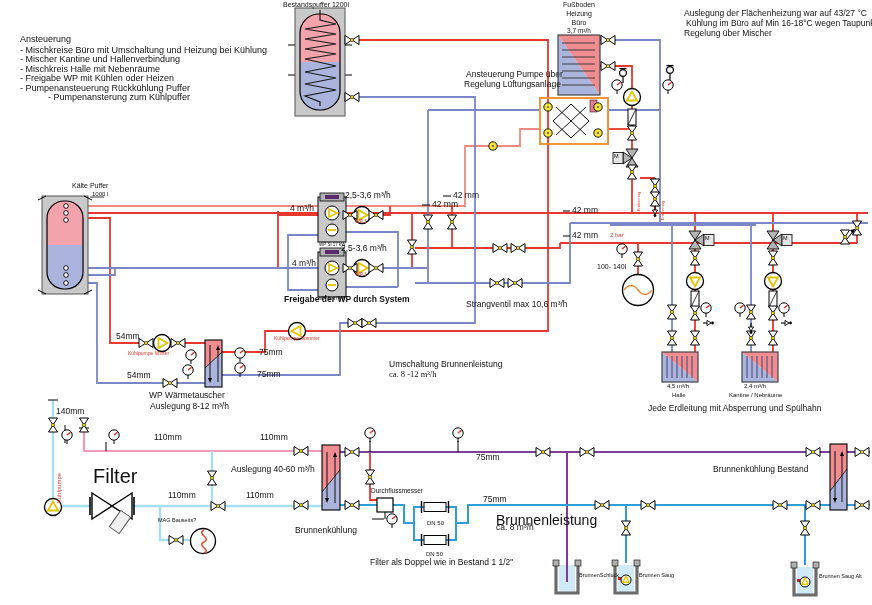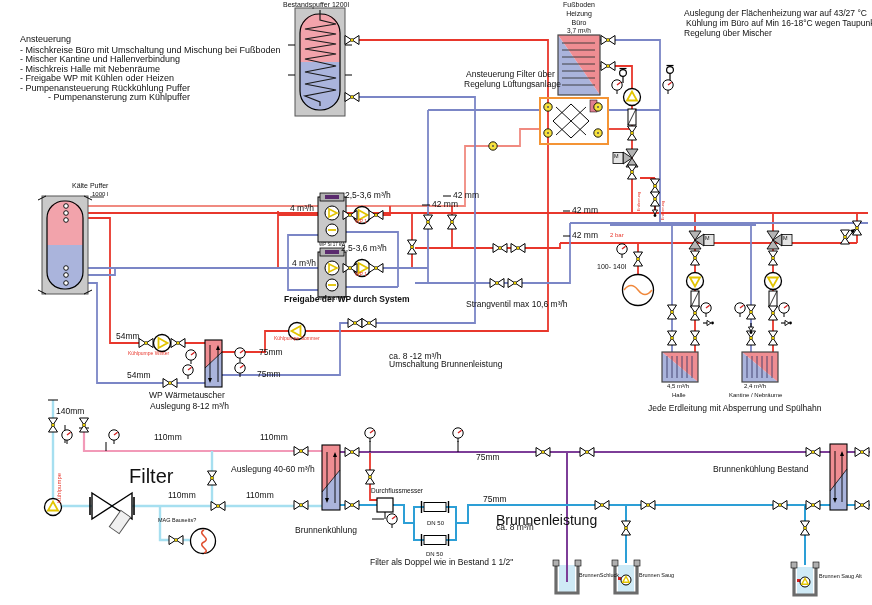--- a/index.html
+++ b/index.html
@@ -449,35 +449,35 @@
   <g>
     <use href="#drain" transform="translate(703,323) rotate(-90)"></use>
     <use href="#drain" transform="translate(781,323) rotate(-90)"></use>
     <use href="#drain" transform="translate(751,323)"></use>
     <use href="#drain" transform="translate(655,206)"></use>
   </g>
 </svg>
 
 <div id="labels">
       <div class="lbl" style="left: 20px; top: 35px; font-size: 9px;">Ansteuerung</div>
-      <div class="lbl" style="left: 20px; top: 45.5px; font-size: 9px;">- Mischkreise Büro mit Umschaltung und Mischung bei Fußboden</div>
+      <div class="lbl" style="left: 20px; top: 45.5px; font-size: 9px;">- Mischkreise Büro mit Umschaltung und Heizung bei Kühlung</div>
       <div class="lbl" style="left: 20px; top: 55px; font-size: 9px;">- Mischer Kantine und Hallenverbindung</div>
       <div class="lbl" style="left: 20px; top: 64.5px; font-size: 9px;">- Mischkreis Halle mit Nebenräume</div>
       <div class="lbl" style="left: 20px; top: 74px; font-size: 9px;">- Freigabe WP mit Kühlen oder Heizen</div>
       <div class="lbl" style="left: 20px; top: 83.5px; font-size: 9px;">- Pumpenansteuerung Rückkühlung Puffer</div>
       <div class="lbl" style="left: 20px; top: 93px; font-size: 9px; margin-left: 28px;">- Pumpenansterung zum Kühlpuffer</div>
       <div class="lbl" style="left: 283px; top: 1px; font-size: 7px;">Bestandspuffer 1200l</div>
       <div class="lbl" style="left: 579px; top: 1px; font-size: 7px; transform: translateX(-50%);">Fußboden</div>
       <div class="lbl" style="left: 579px; top: 10px; font-size: 7px; transform: translateX(-50%);">Heizung</div>
       <div class="lbl" style="left: 579px; top: 19px; font-size: 7px; transform: translateX(-50%);">Büro</div>
       <div class="lbl" style="left: 579px; top: 28px; font-size: 6.5px; transform: translateX(-50%);">3,7 m³/h</div>
       <div class="lbl" style="left: 684px; top: 9px; font-size: 8.5px;">Auslegung der Flächenheizung war auf 43/27 °C</div>
       <div class="lbl" style="left: 686px; top: 19px; font-size: 8.5px;">Kühlung im Büro auf Min 16-18°C wegen Taupunkt</div>
       <div class="lbl" style="left: 684px; top: 29px; font-size: 8.5px;">Regelung über Mischer</div>
-      <div class="lbl" style="left: 466px; top: 70px; font-size: 8.5px;">Ansteuerung Filter über</div>
+      <div class="lbl" style="left: 466px; top: 70px; font-size: 8.5px;">Ansteuerung Pumpe über</div>
       <div class="lbl" style="left: 464px; top: 80px; font-size: 8.5px;">Regelung Lüftungsanlage</div>
       <div class="lbl" style="left: 72px; top: 182px; font-size: 7px;">Kälte Puffer</div>
       <div class="lbl" style="left: 92px; top: 191px; font-size: 6px;">1000 l</div>
       <div class="lbl" style="left: 290px; top: 204px; font-size: 8.5px;">4 m³/h</div>
       <div class="lbl" style="left: 345px; top: 191px; font-size: 8.5px;">2,5-3,6 m³/h</div>
       <div class="lbl" style="left: 355px; top: 219px; font-size: 5px; color: rgb(232, 55, 44);">WP 1</div>
       <div class="lbl" style="left: 319px; top: 243px; font-size: 4.5px;">WP Si 17 kW</div>
       <div class="lbl" style="left: 292px; top: 259px; font-size: 8.5px;">4 m³/h</div>
       <div class="lbl" style="left: 341px; top: 244px; font-size: 8.5px;">2,5-3,6 m³/h</div>
       <div class="lbl" style="left: 355px; top: 272px; font-size: 5px; color: rgb(232, 55, 44);">WP 1</div>
@@ -492,29 +492,29 @@
       <div class="lbl" style="left: 597px; top: 263px; font-size: 7px;">100- 140l</div>
       <div class="lbl" style="left: 116px; top: 332px; font-size: 8.5px;">54mm</div>
       <div class="lbl" style="left: 128px; top: 351px; font-size: 5px; color: rgb(232, 55, 44);">Kühlpumpe Winter</div>
       <div class="lbl" style="left: 127px; top: 371px; font-size: 8.5px;">54mm</div>
       <div class="lbl" style="left: 274px; top: 336px; font-size: 5px; color: rgb(232, 55, 44);">Kühlpumpe Sommer</div>
       <div class="lbl" style="left: 259px; top: 348px; font-size: 8.5px;">75mm</div>
       <div class="lbl" style="left: 257px; top: 370px; font-size: 8.5px;">75mm</div>
       <div class="lbl" style="left: 149px; top: 391px; font-size: 8.5px; text-align: center;">WP Wärmetauscher</div>
       <div class="lbl" style="left: 150px; top: 402px; font-size: 8.5px;">Auslegung 8-12 m³/h</div>
       <div class="lbl" style="left: 389px; top: 360px; font-size: 8.5px;">Umschaltung Brunnenleistung</div>
-      <div class="lbl" style="left: 389px; top: 352px; font-size: 8.5px;">ca. 8 -12 m³/h</div>
+      <div class="lbl" style="left: 389px; top: 370px; font-size: 8.5px; font-family: Liberation Serif, serif;">ca. 8 -12 m³/h</div>
       <div class="lbl" style="left: 667px; top: 383px; font-size: 6px;">4,5 m³/h</div>
       <div class="lbl" style="left: 672px; top: 392px; font-size: 6px;">Halle</div>
       <div class="lbl" style="left: 744px; top: 383px; font-size: 6px;">2,4  m³/h</div>
       <div class="lbl" style="left: 729px; top: 392px; font-size: 6px;">Kantine / Nebräume</div>
       <div class="lbl" style="left: 648px; top: 404px; font-size: 8.5px;">Jede Erdleitung mit Absperrung und Spülhahn</div>
       <div class="lbl" style="left: 56px; top: 407px; font-size: 8.5px;">140mm</div>
       <div class="lbl" style="left: 62px; top: 497px; font-size: 6px; color: rgb(232, 55, 44); transform-origin: 0px 100%; transform: rotate(-90deg);">Kühlpumpe</div>
-      <div class="lbl" style="left: 93px; top: 466px; font-size: 20px; margin-left: 36px;">Filter</div>
+      <div class="lbl" style="left: 93px; top: 466px; font-size: 20px;">Filter</div>
       <div class="lbl" style="left: 154px; top: 433px; font-size: 8.5px;">110mm</div>
       <div class="lbl" style="left: 260px; top: 433px; font-size: 8.5px;">110mm</div>
       <div class="lbl" style="left: 168px; top: 491px; font-size: 8.5px;">110mm</div>
       <div class="lbl" style="left: 246px; top: 491px; font-size: 8.5px;">110mm</div>
       <div class="lbl" style="left: 158px; top: 518px; font-size: 5.5px;">MAG Bauseits?</div>
       <div class="lbl" style="left: 231px; top: 465px; font-size: 8.5px;">Auslegung 40-60 m³/h</div>
       <div class="lbl" style="left: 295px; top: 526px; font-size: 8.5px;">Brunnenkühlung</div>
       <div class="lbl" style="left: 371px; top: 488px; font-size: 6.5px;">Durchflussmesser</div>
       <div class="lbl" style="left: 427px; top: 520px; font-size: 6px;">DN 50</div>
       <div class="lbl" style="left: 426px; top: 551px; font-size: 6px;">DN 50</div>

